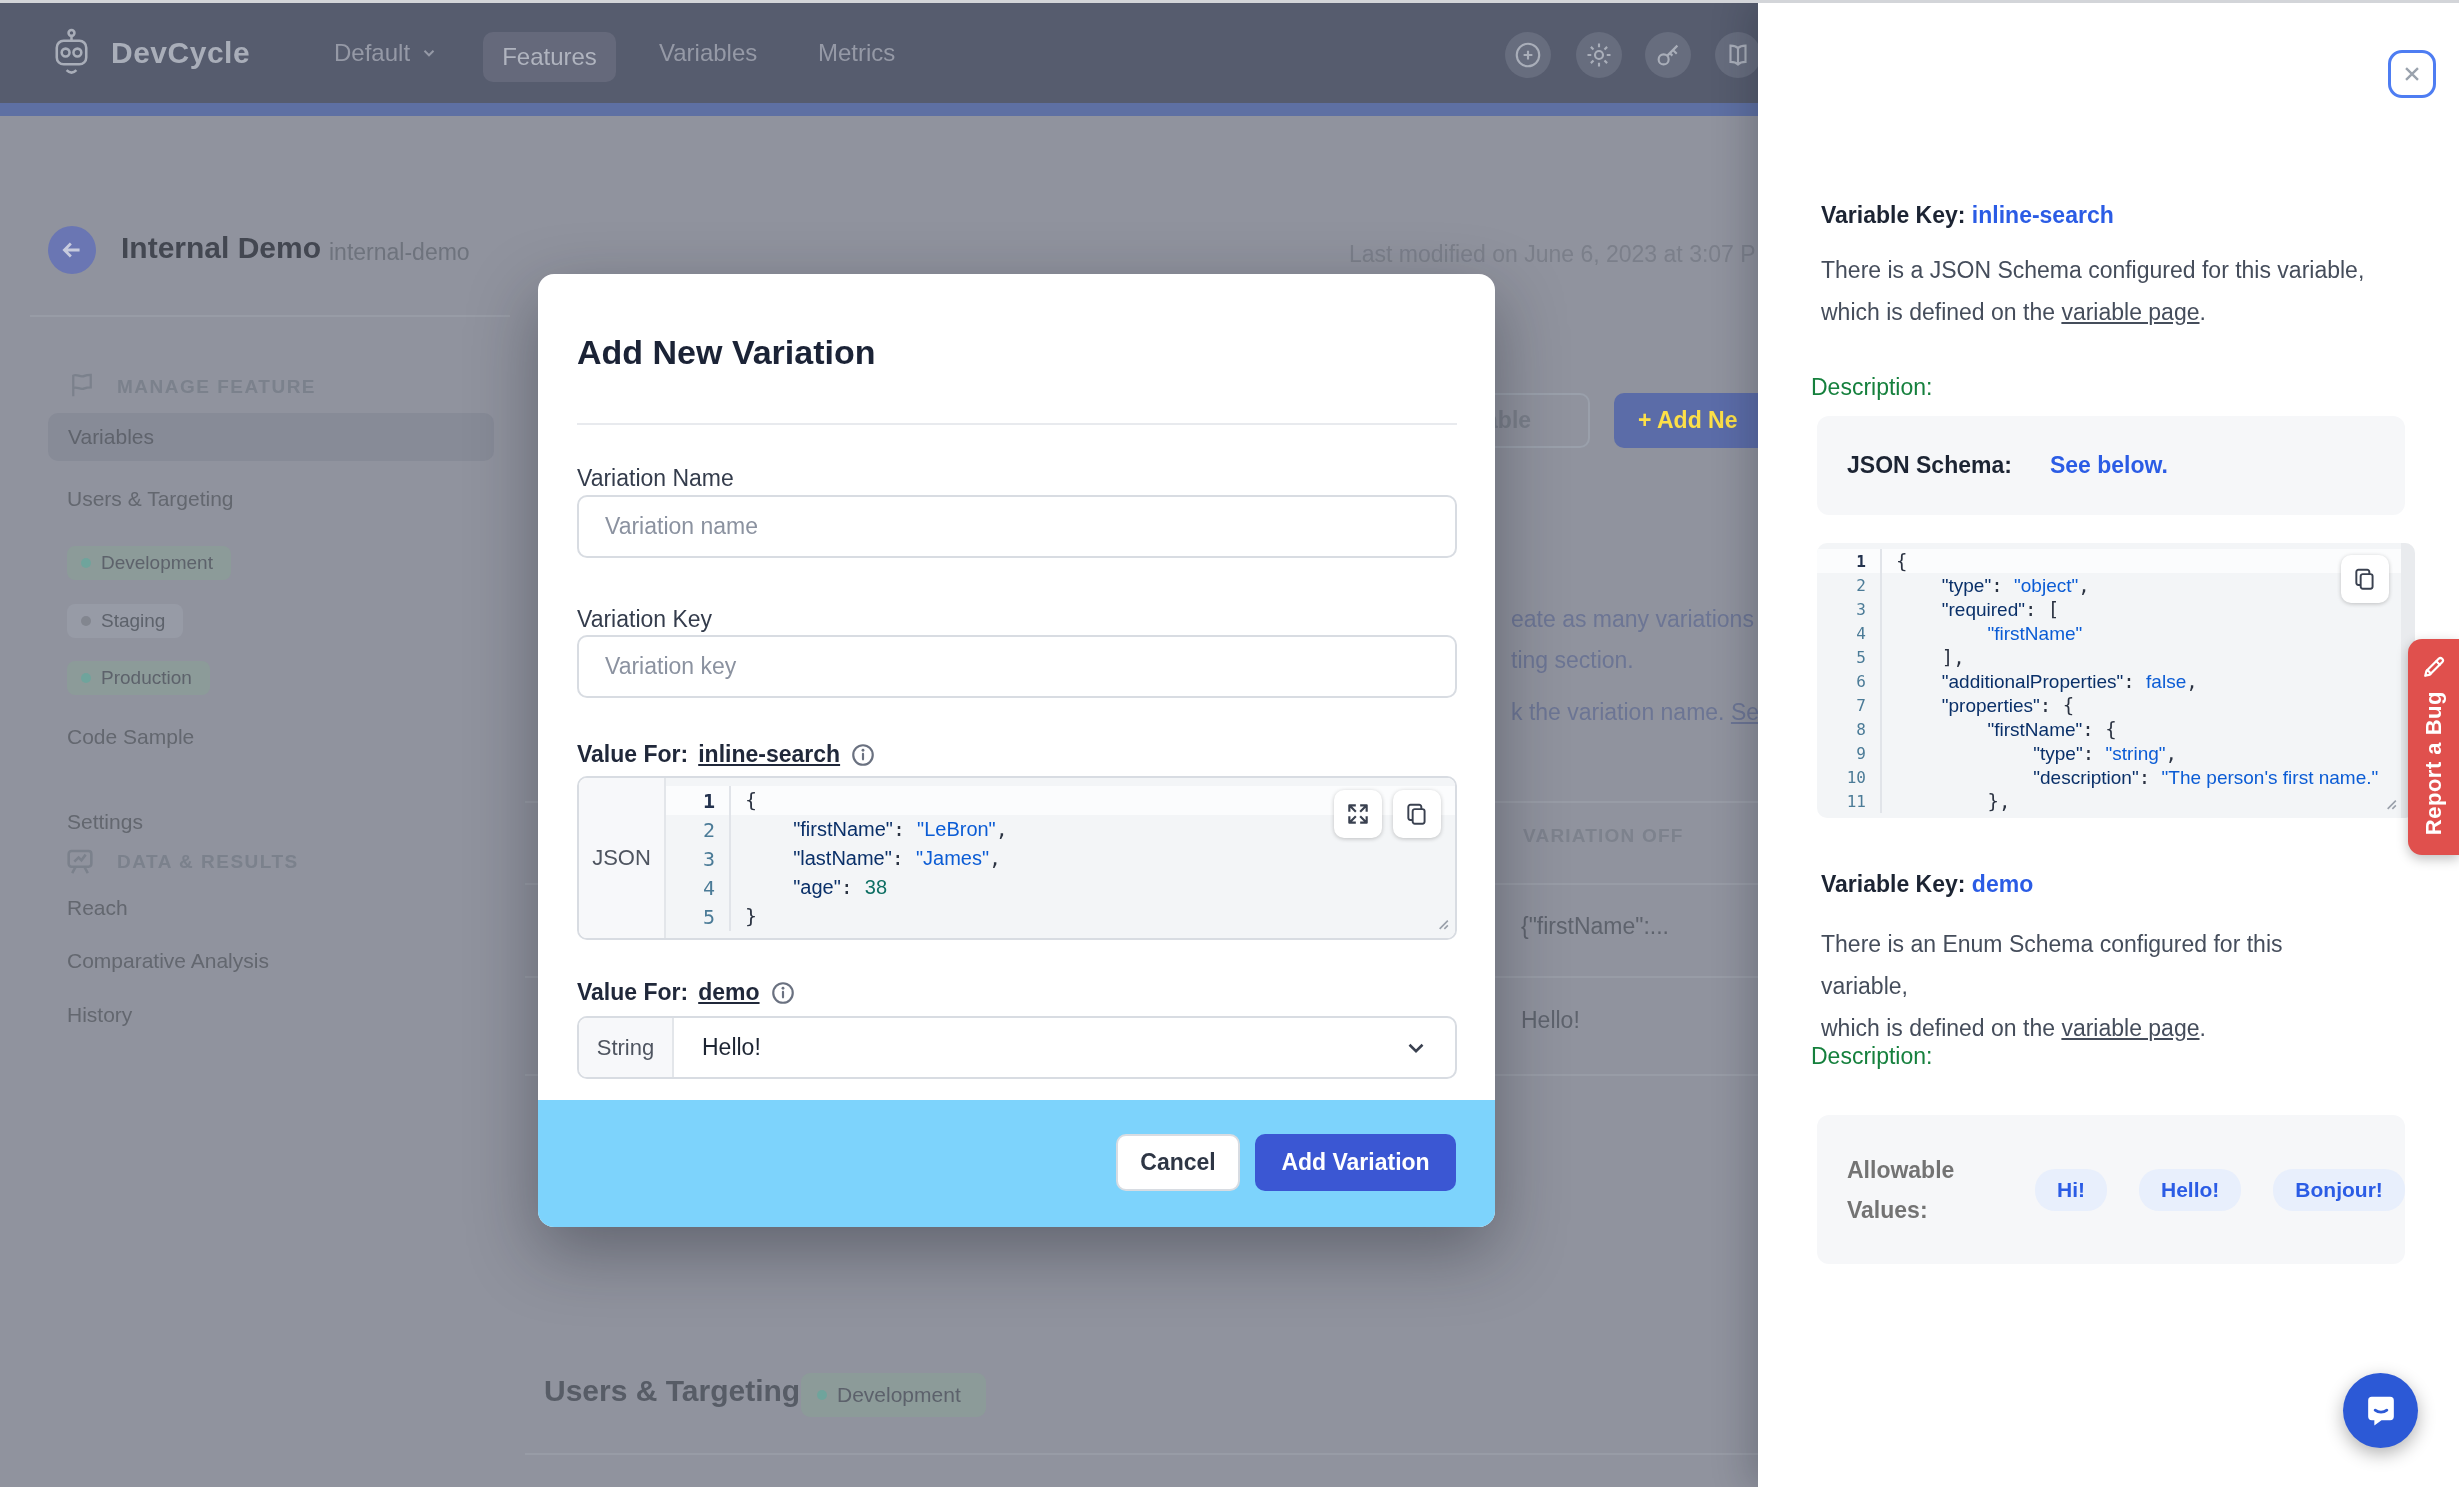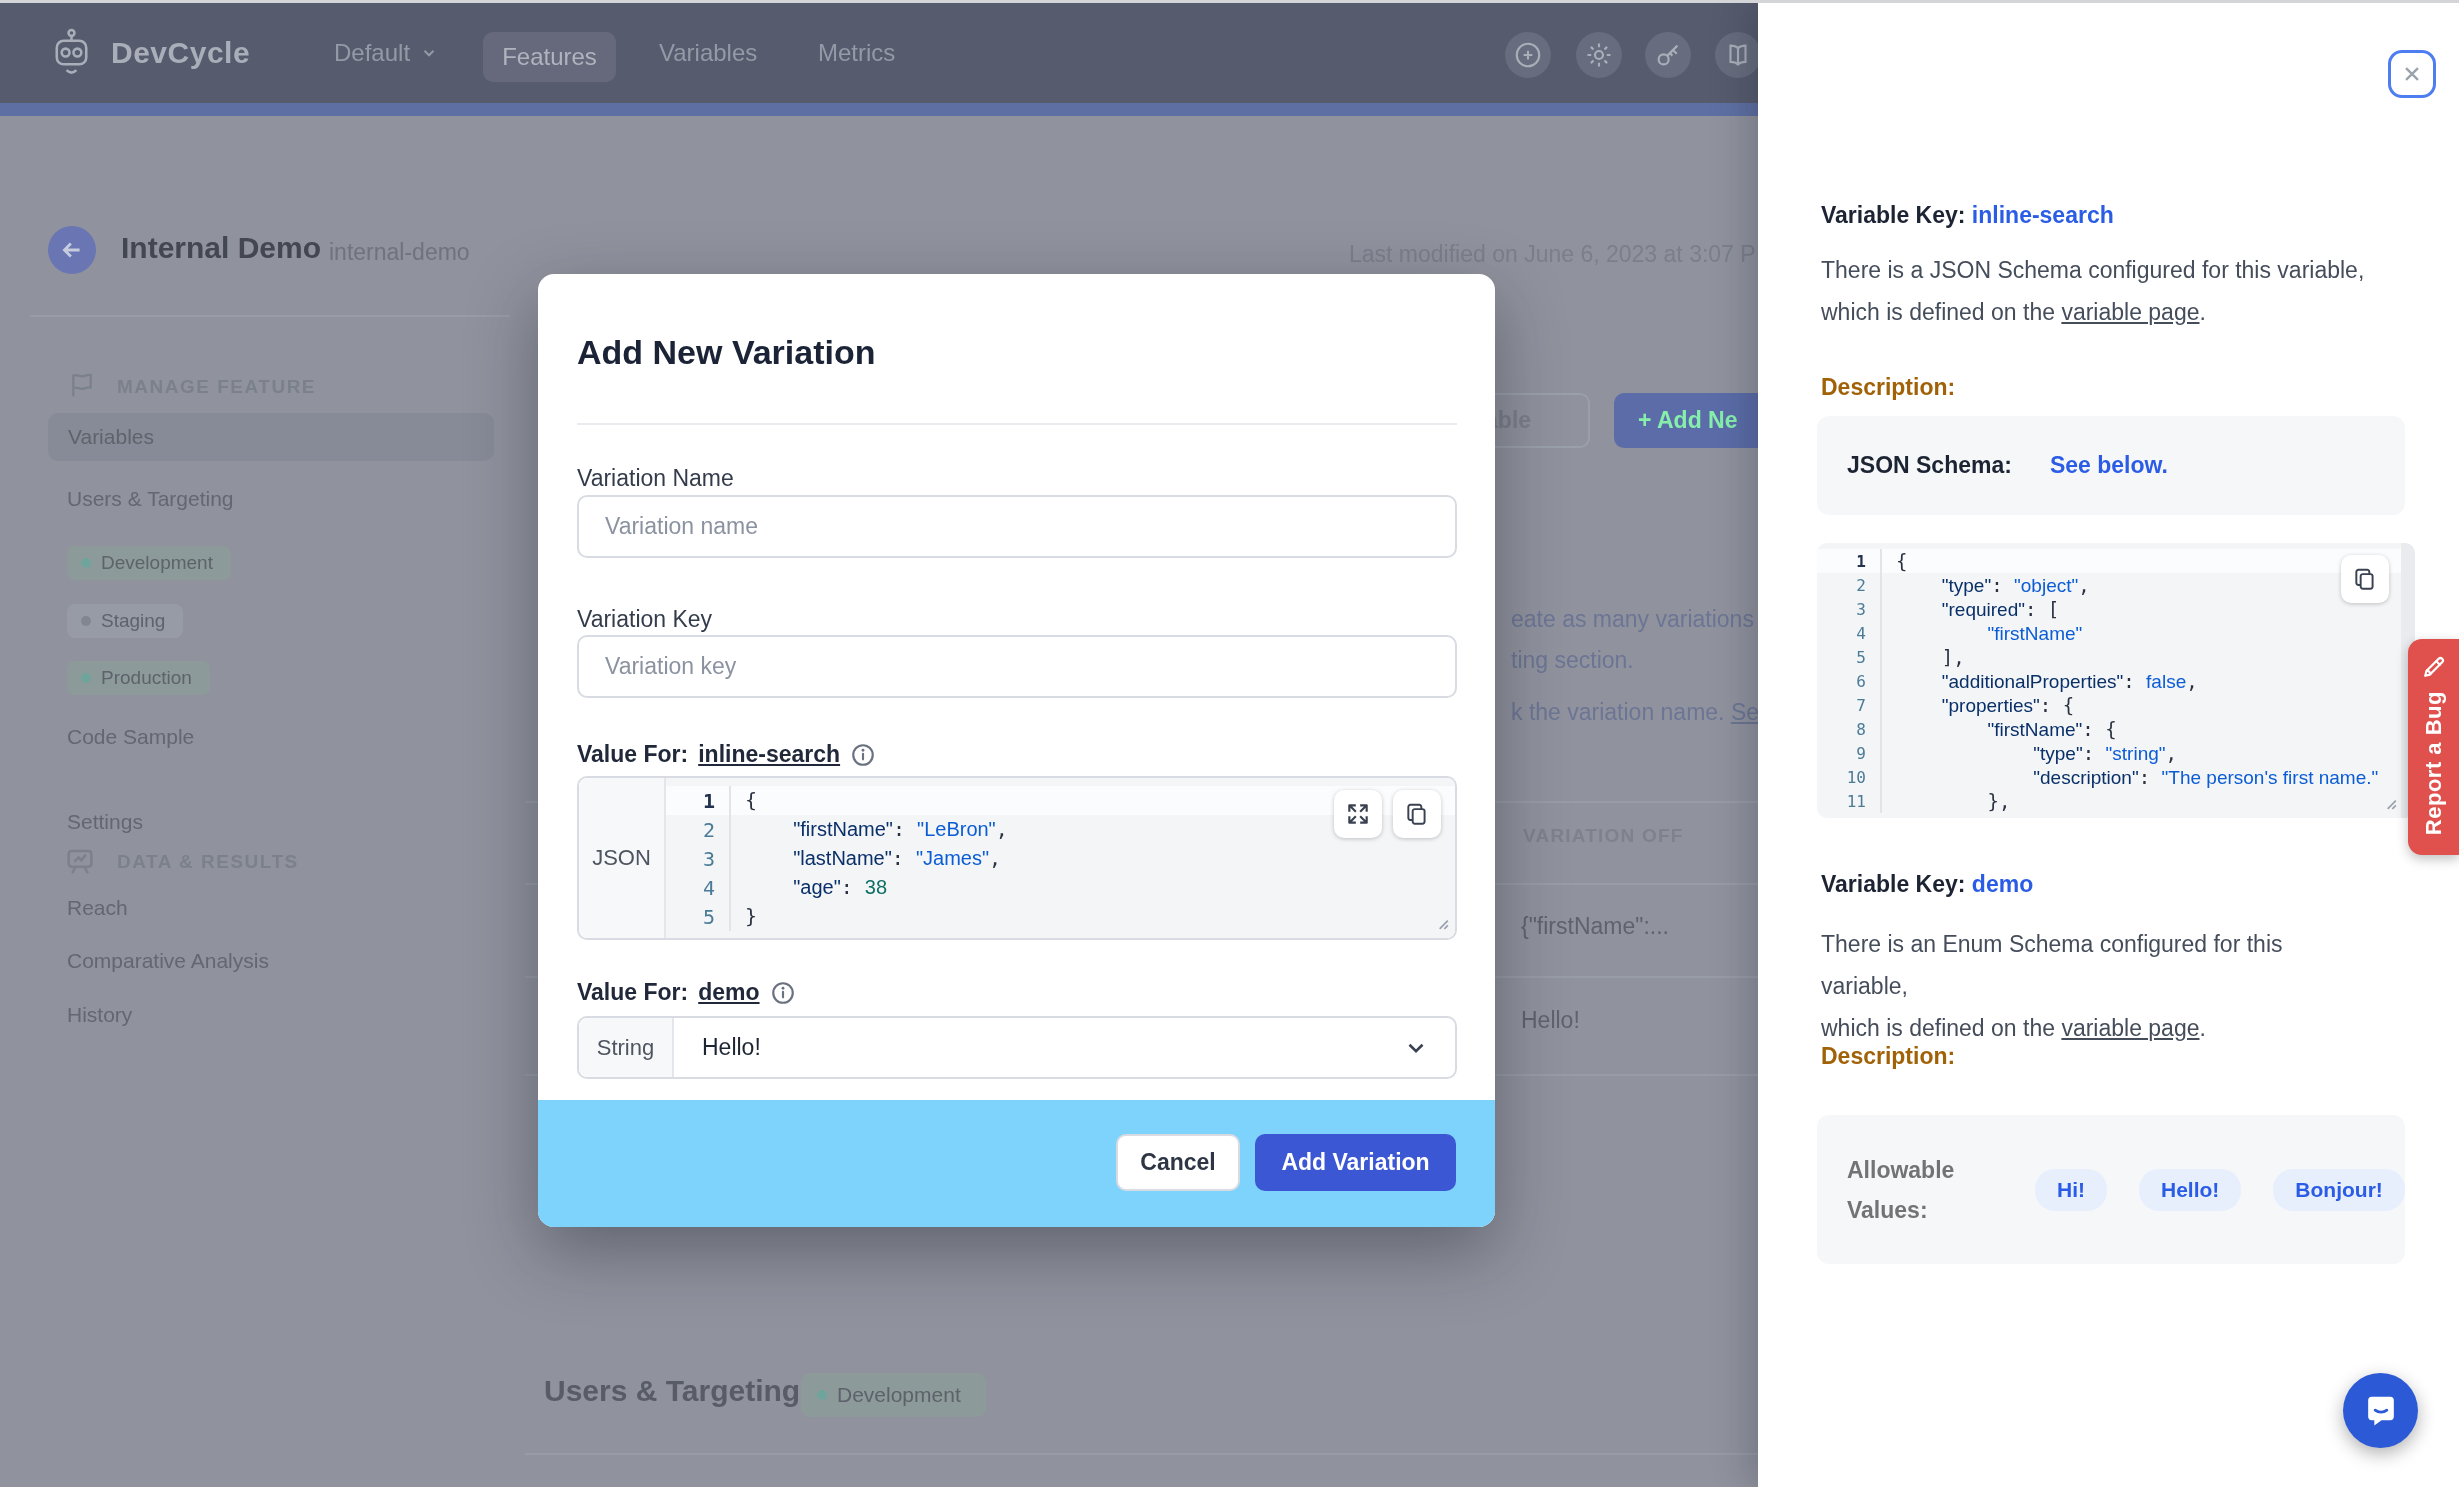--- a/index.html
+++ b/index.html
@@ -37,21 +37,21 @@
   #item-users{top:487px;} #item-code{top:725px;} #item-settings{top:810px;}
   #item-reach{top:896px;} #item-comp{top:949px;} #item-history{top:1003px;}
   .env-pill{position:absolute;left:67px;height:34px;border-radius:8px;display:flex;align-items:center;gap:10px;padding:0 18px 0 14px;font-size:19px;color:#5d626b;}
   .env-green{background:#8c9b99;} .env-gray{background:#979ba6;}
   .dot{width:10px;height:10px;border-radius:50%;}
   .dot-teal{background:#6fa49c;} .dot-gray{background:#82868f;}
   #env-dev{top:546px;} #env-stag{top:604px;} #env-prod{top:661px;}
 
   #lastmod{left:1349px;top:241px;font-size:23px;color:#7b7f8a;white-space:nowrap;}
   #btn-variable{left:1384px;top:393px;width:206px;height:55px;border:2px solid #9aa0ab;border-radius:10px;display:flex;align-items:center;justify-content:center;font-size:23px;font-weight:600;color:#7a7f8a;}
-  #btn-addnew{left:1614px;top:393px;width:218px;height:55px;background:#5b6ca8;border-radius:10px;display:flex;align-items:center;padding-left:24px;font-size:23px;font-weight:600;color:#86efac;white-space:nowrap;}
+  #btn-addnew{left:1614px;top:393px;width:218px;height:55px;background:#5b6ca8;border-radius:10px;display:flex;align-items:center;padding-left:24px;font-size:23px;font-weight:600;color:#fde047;white-space:nowrap;}
   .blurb{position:absolute;left:1511px;font-size:23px;font-weight:500;color:#6c7594;white-space:nowrap;}
   #blurb1{top:606px;} #blurb2{top:647px;} #blurb3{top:699px;}
   .tline{left:525px;width:1234px;}
   #tl1{top:801px;} #tl2{top:883px;} #tl3{top:976px;} #tl4{top:1074px;}
   #th-voff{left:1523px;top:825px;font-size:19px;font-weight:bold;letter-spacing:1.2px;color:#7d828d;}
   .tcell{position:absolute;left:1521px;font-size:23px;color:#5e636d;}
   #td1{top:913px;} #td2{top:1007px;}
   #ut-title{left:544px;top:1374px;font-size:30px;font-weight:600;color:#575c66;}
   #ut-pill{left:801px;top:1373px;width:185px;height:44px;background:#8c9b99;border-radius:9px;display:flex;align-items:center;gap:10px;padding-left:16px;font-size:21px;color:#5c616b;}
   #div-ut{left:525px;top:1453px;width:1234px;}
@@ -95,21 +95,21 @@
   
   #panel{left:1758px;top:0;width:701px;height:1487px;background:#fff;box-shadow:-10px 0 34px rgba(20,24,35,.22);z-index:40;}
   #p-title{position:absolute;left:40px;top:40px;font-size:34px;font-weight:bold;color:#1c2433;}
   #p-close{position:absolute;left:630px;top:50px;width:48px;height:48px;border:3px solid #4e7df2;border-radius:14px;display:flex;align-items:center;justify-content:center;background:#fff;}
   .p-keyline{position:absolute;left:63px;font-size:23px;color:#1c2433;font-weight:600;}
   .p-keyline a{color:#2b5ce5;text-decoration:none;font-weight:600;}
   #p-key1{top:202px;} #p-key2{top:871px;}
   .p-para{position:absolute;left:63px;width:554px;font-size:23px;line-height:42px;color:#454d5b;}
   #p-para1{top:249px;} #p-para2{top:923px;}
   .p-para a{color:#454d5b;text-decoration:underline;}
-  .p-desc{position:absolute;left:63px;font-size:23px;font-weight:700;color:#a16207;}
+  .p-desc{position:absolute;left:53px;font-size:23px;font-weight:400;color:#15803d;}
   #p-desc1{top:374px;} #p-desc2{top:1043px;}
   #p-schemabox{position:absolute;left:59px;top:416px;width:588px;height:99px;background:#f6f7f9;border-radius:12px;display:flex;align-items:center;padding-left:30px;gap:38px;font-size:23px;}
   #p-schemabox .lbl{font-weight:600;color:#1c2433;}
   #p-schemabox a{color:#2b5ce5;font-weight:600;text-decoration:none;}
   #p-codeblock{position:absolute;left:59px;top:543px;width:598px;height:275px;background:#f3f5f7;border-radius:10px;padding-top:6px;overflow:hidden;}
   #p-codeblock .crow{height:24px;}
   #p-codeblock .ln{width:63px;}
   #p-codeblock .cl{font-size:19px;line-height:24px;}
   #p-scroll{position:absolute;right:0;top:0;width:14px;height:275px;background:#e9ebee;border-radius:0 10px 10px 0;}
   #p-copy{top:12px;right:26px;}

